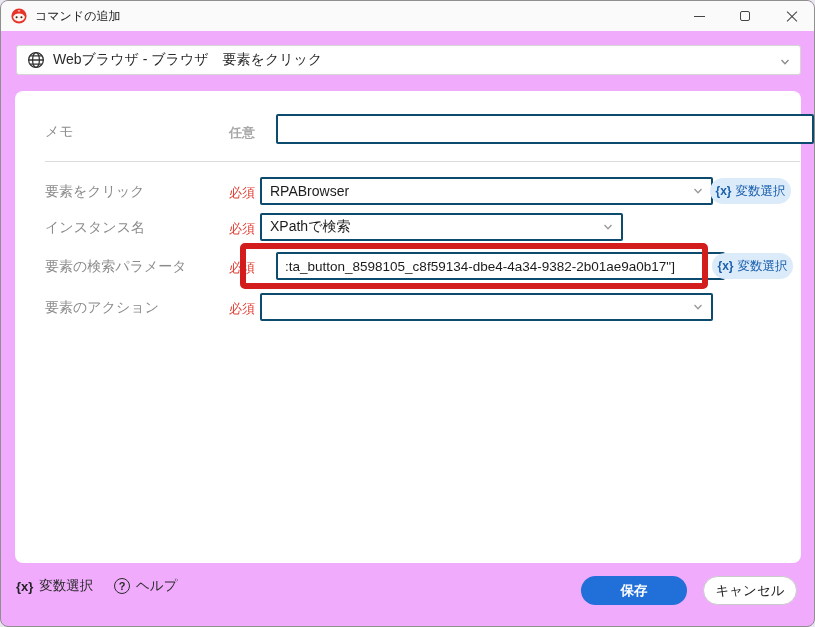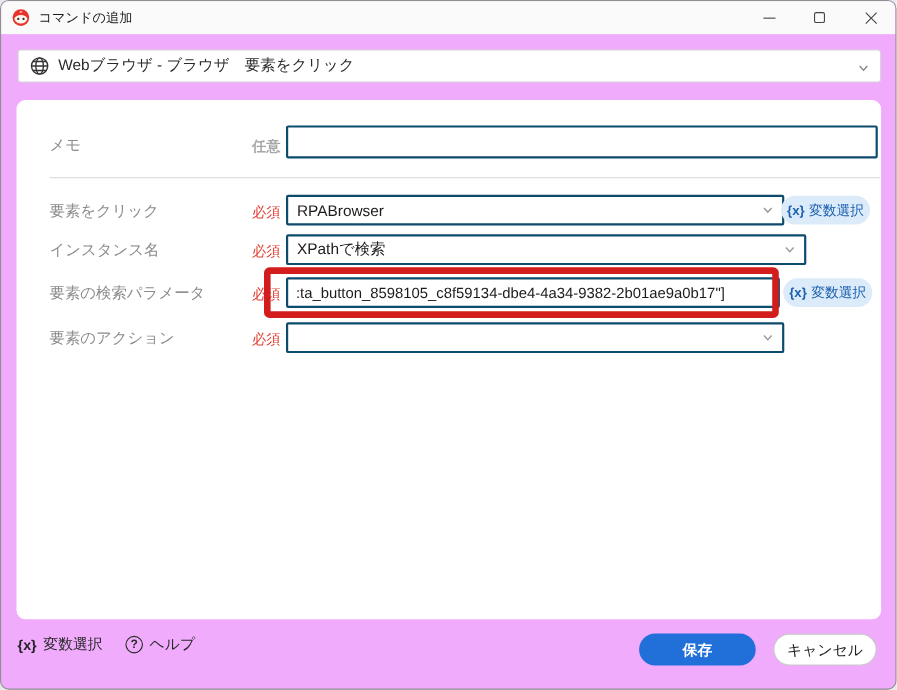--- a/index.html
+++ b/index.html
@@ -60,21 +60,21 @@
     position: absolute; left: 30px; font-size: 14px; color: #8b8b8b; white-space: nowrap;
   }
   .badge { position: absolute; font-size: 13px; white-space: nowrap; }
   .badge.optional { color: #a8a8a8; left: 214px; }
   .badge.required { color: #e04036; left: 214px; }
 
   .text-input, .combo {
     position: absolute; background: #fff; border: 2px solid #0c4a6e; border-radius: 2px;
     font-size: 13.5px; color: #1c1c1c;
   }
-  input.text-input { padding: 0 7px; outline: none; font-family: inherit; }
+  input.text-input { padding: 0 7px; outline: none; font-family: inherit; margin-left: 16px; }
   .combo { display: flex; align-items: center; padding-left: 8px; cursor: default; }
   .combo .chev { position: absolute; right: 8px; }
   .combo-value { font-size: 14px; color: #1c1c1c; }
 
   .divider { position: absolute; left: 30px; width: 755px; height: 1px; background: #dcdcdc; top: 70px; }
 
   .var-btn {
     position: absolute; left: 695px; width: 81px; height: 26px;
     background: #dcebf9; border: none; border-radius: 13px;
     color: #1a5fae; font-size: 12.5px; font-family: inherit;
@@ -170,21 +170,21 @@
       </div>
       <button class="var-btn" style="top:1px;">
         <span class="vx">{x}</span>
         <span>変数選択</span>
       </button>
     </div>
 
     <div class="row" style="top:122px;">
       <span class="field-label" style="top:6px;">インスタンス名</span>
       <span class="badge required" style="top:7px;">必須</span>
-      <div class="combo" style="left:245px; top:0px; width:473px; height:28px;">
+      <div class="combo" style="left:245px; top:0px; width:363px; height:28px;">
         <span class="combo-value">XPathで検索</span>
         <svg class="chev" viewBox="0 0 10 10" fill="none" stroke="#9a9a9a" stroke-width="1.3">
             <polyline points="1.5,3 5,6.8 8.5,3"></polyline>
           </svg>
       </div>
     </div>
 
     <div class="row" style="top:160px;">
       <span class="field-label" style="top:7px;">要素の検索パラメータ</span>
       <span class="badge required" style="top:8px;">必須</span>

